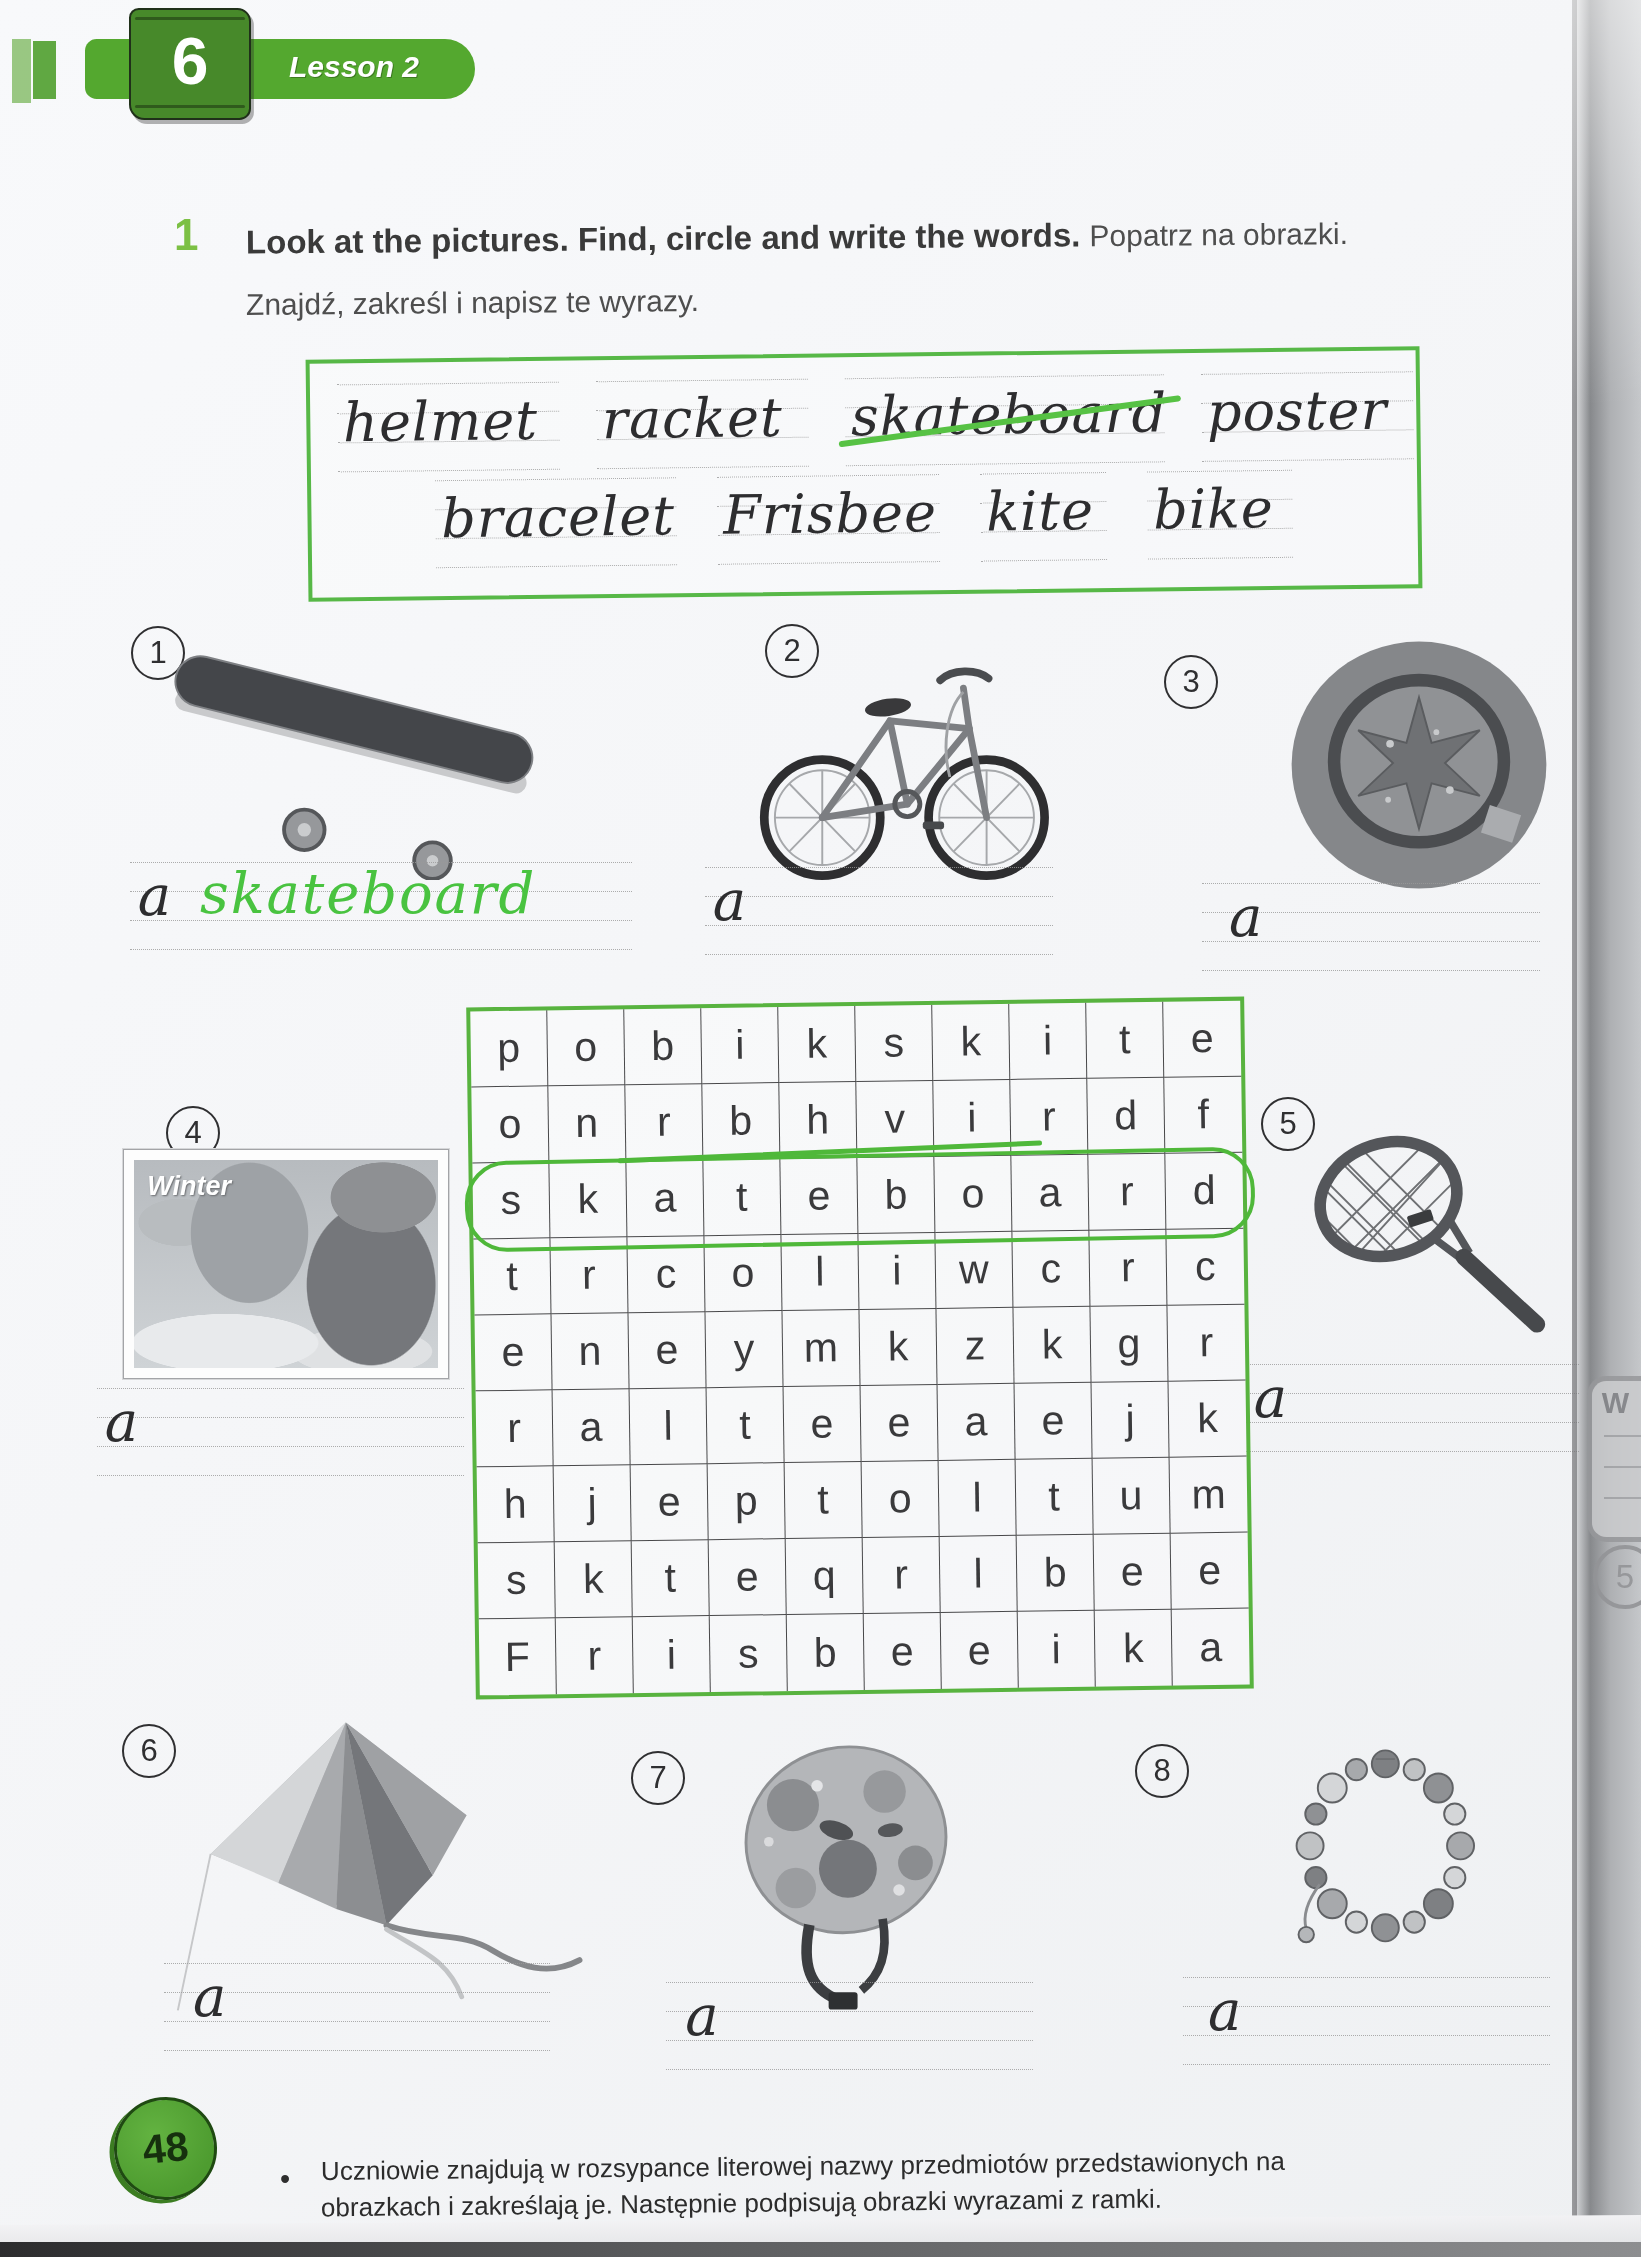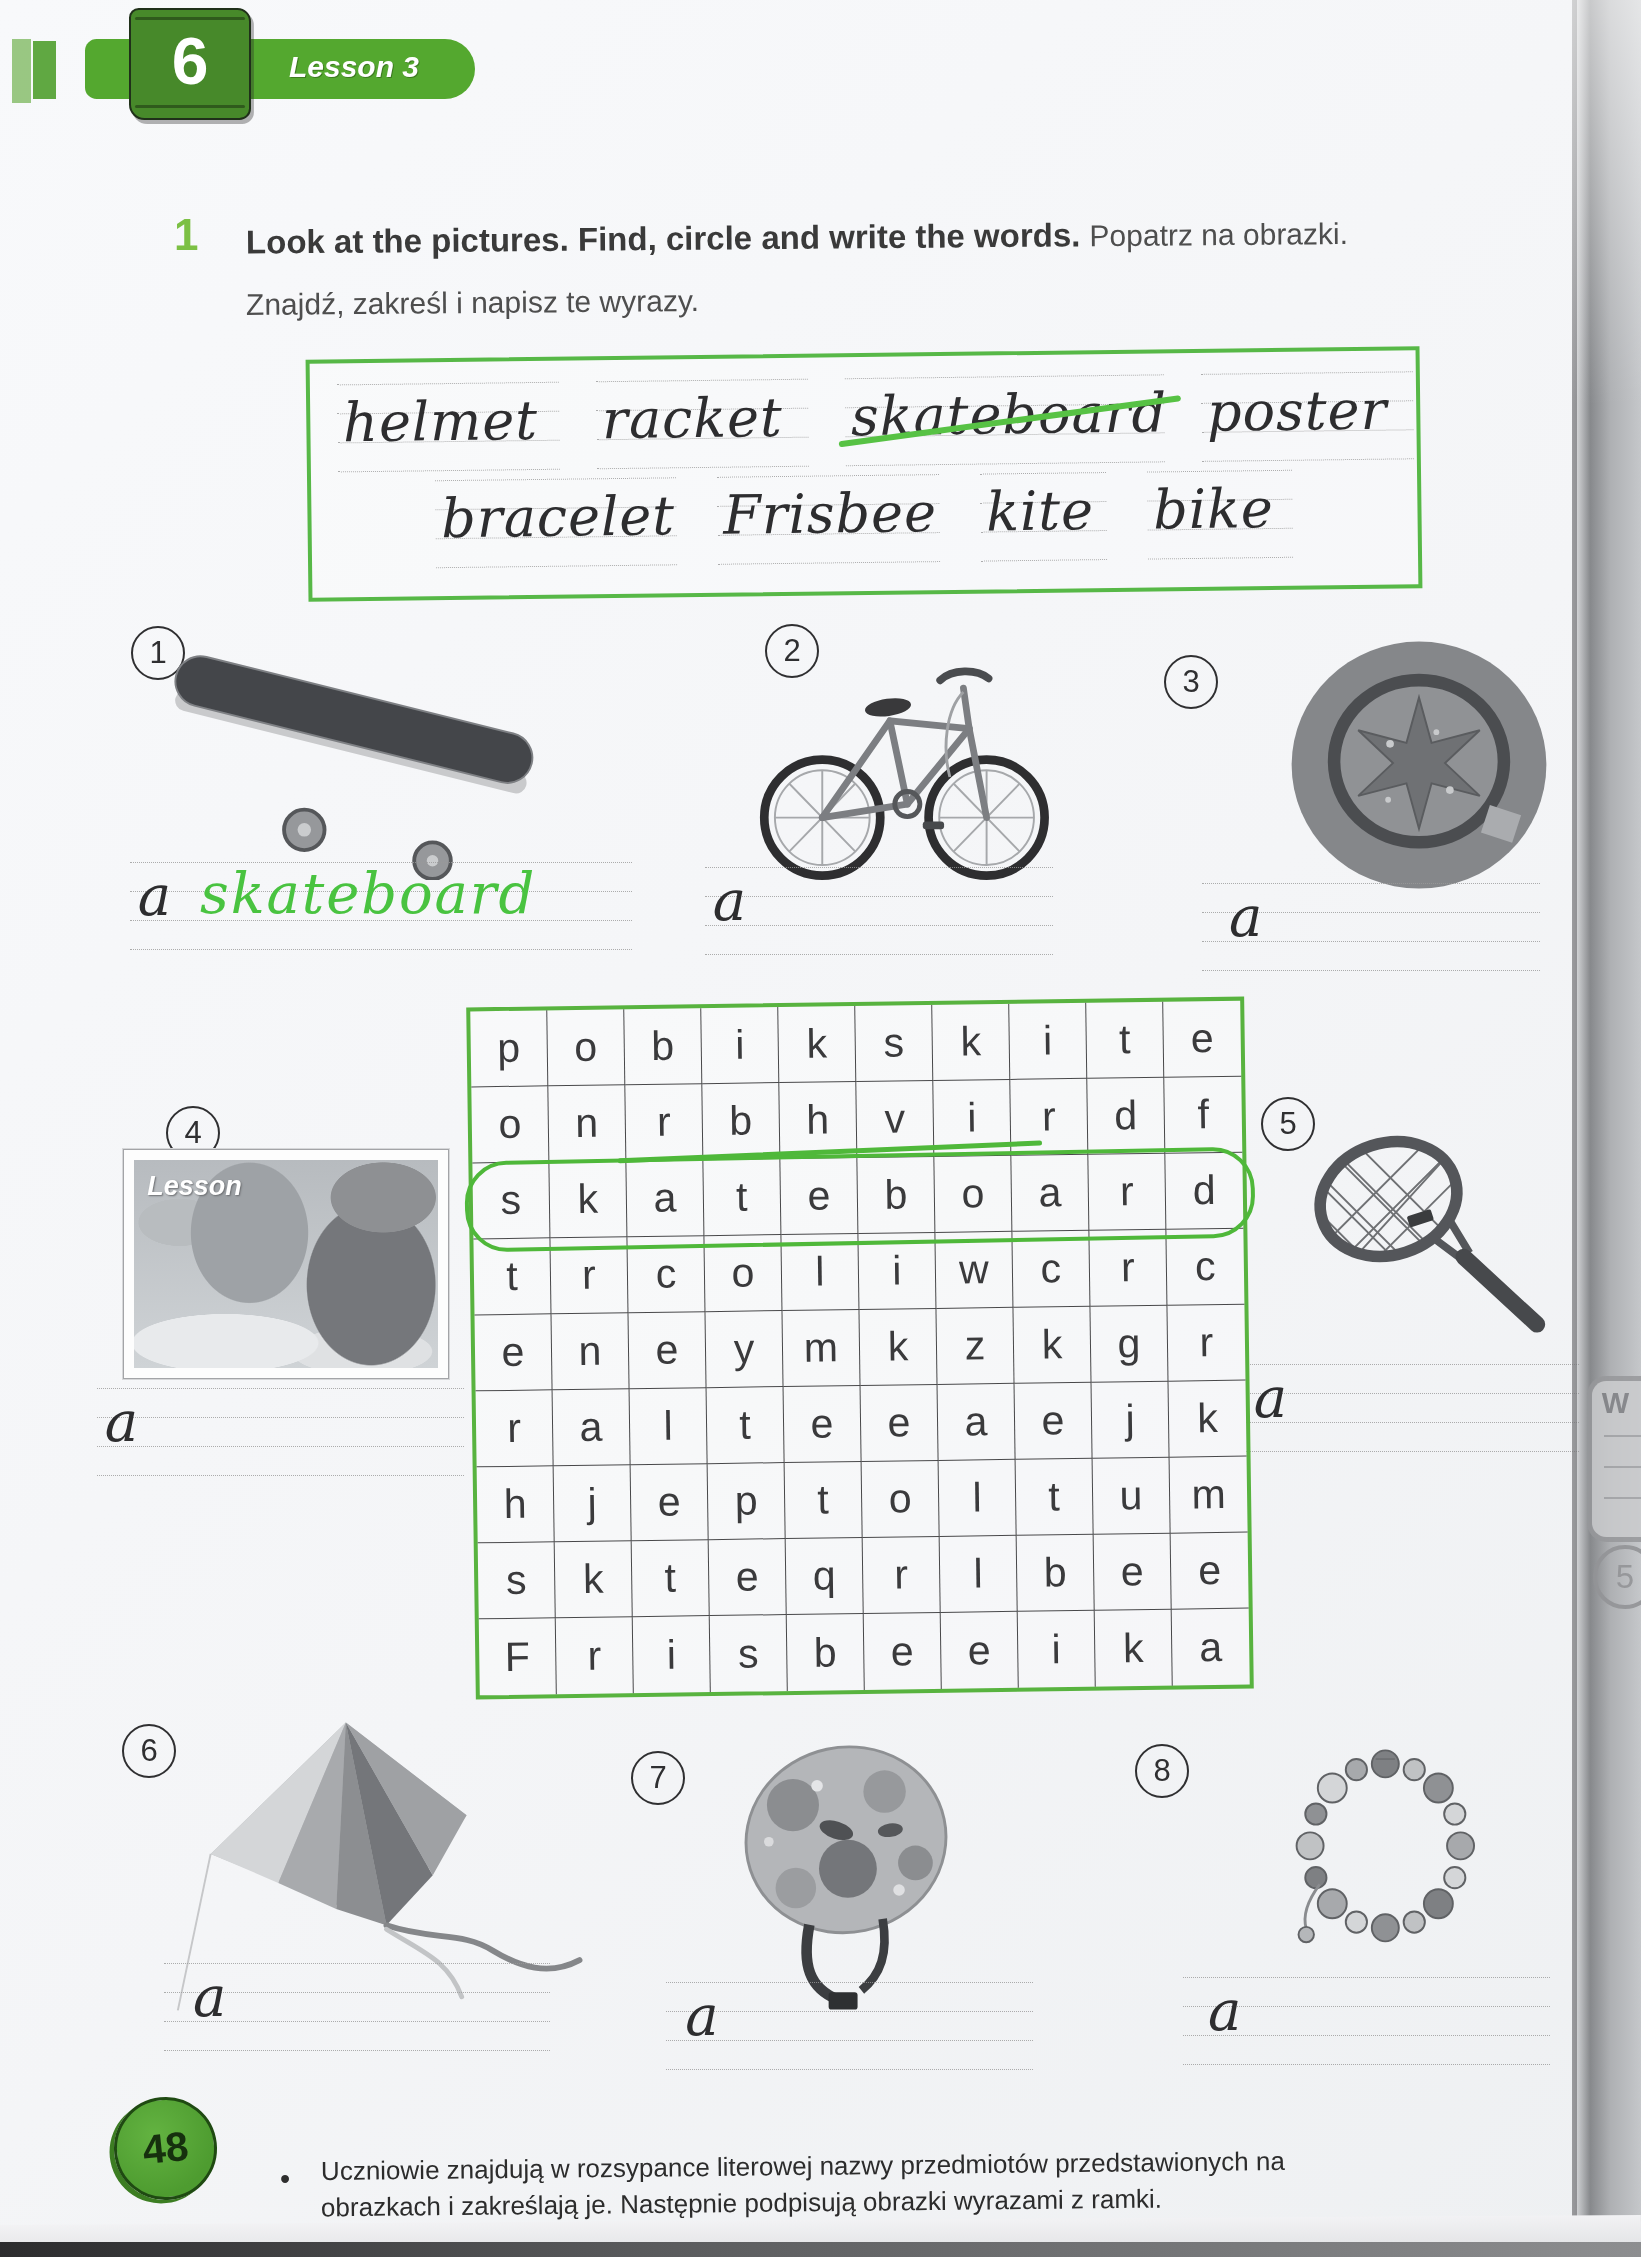--- a/index.html
+++ b/index.html
@@ -116,21 +116,21 @@
   svg{display:block;}
 </style>
 </head>
 <body>
 
 <div id="page">
 
   <div class="abs edge-tab1"></div>
   <div class="abs edge-tab2"></div>
   <div class="abs lesson-pill">
-    <span>Lesson 3</span>
+    <span>Lesson 2</span>
   </div>
   <div class="abs unit-plank">
     <span>6</span>
   </div>
 
   <div class="abs ex-number">1</div>
   <div class="abs instr">
     <span class="en">Look at the pictures. Find, circle and write the words.</span>
     <span class="pl">Popatrz na obrazki.</span>
   </div>
@@ -304,21 +304,21 @@
         <i></i>
       </div>
     <span class="wprefix" style="left:27px">a</span>
   </div>
 
   <div class="abs numbadge" style="left:166px;top:1106px">
       <span>4</span>
     </div>
   <div class="abs poster">
     <div class="img">
-      <span class="label">Lesson</span>
+      <span class="label">Winter</span>
     </div>
   </div>
   <div class="abs wlines" style="left:97px;top:1388px;width:367px">
     <div class="glines" style="position:absolute;inset:0">
         <i></i>
         <i></i>
         <i></i>
         <i></i>
       </div>
     <span class="wprefix">a</span>

